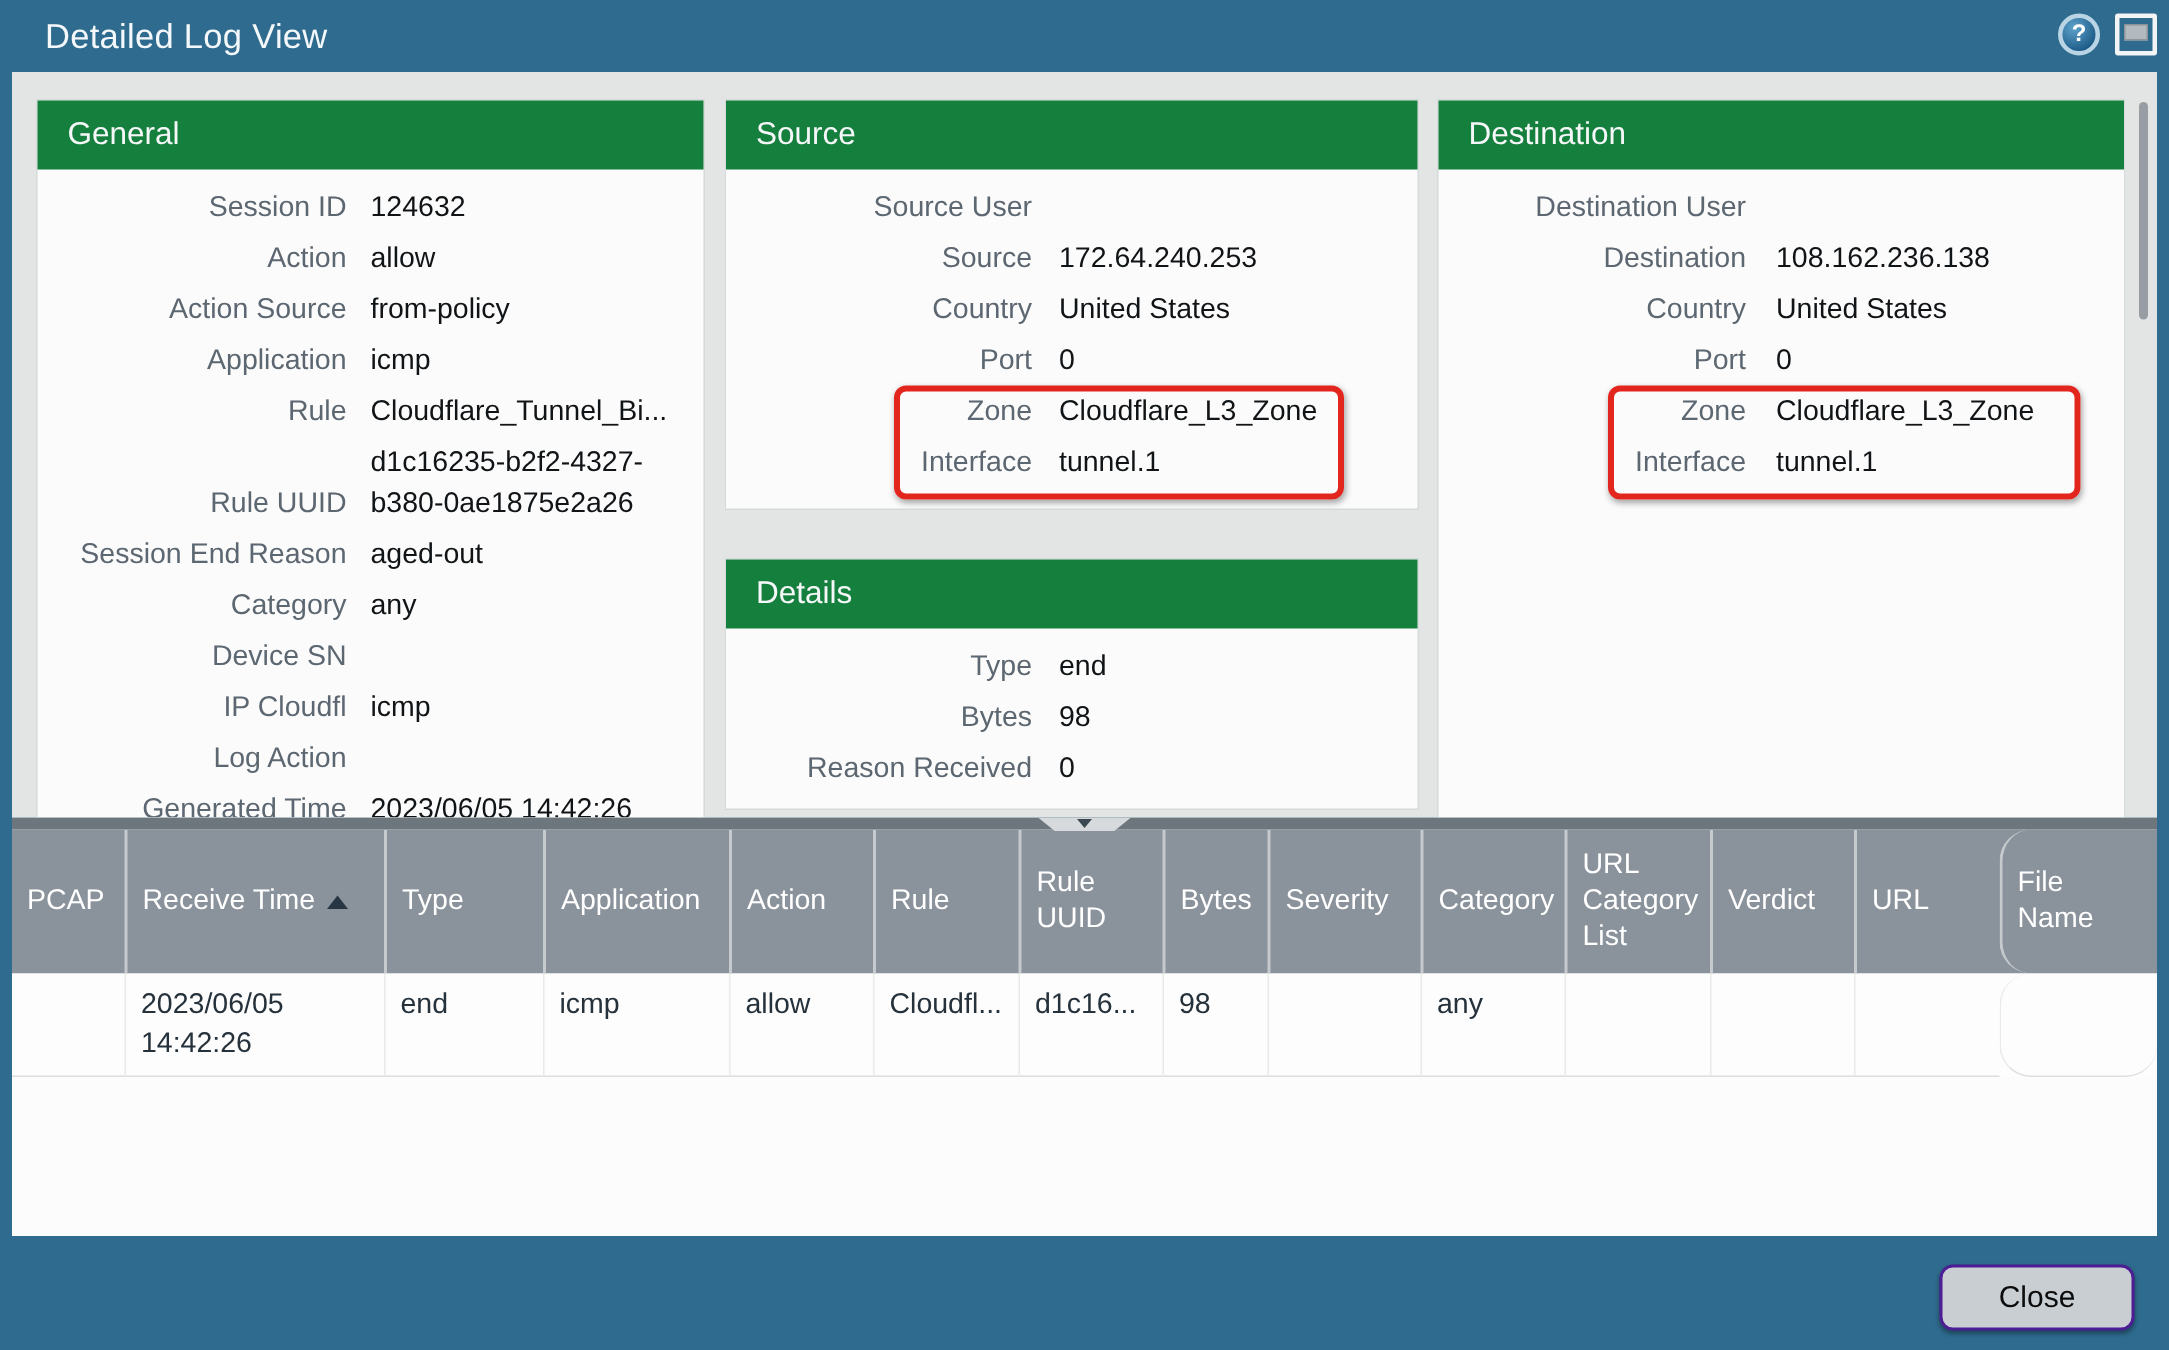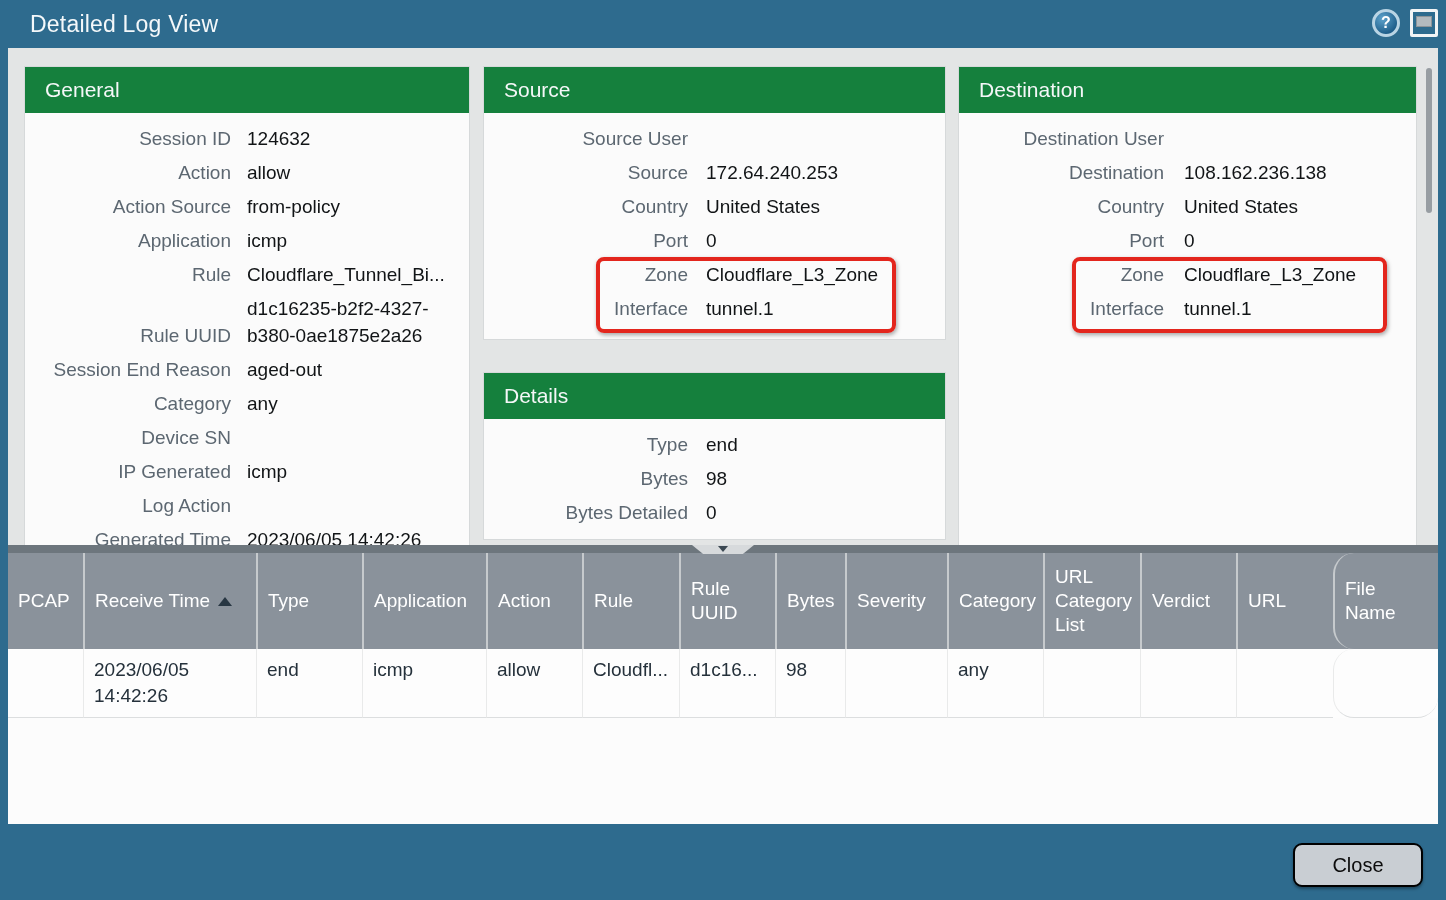--- a/index.html
+++ b/index.html
@@ -123,21 +123,21 @@
   .c6  { width:96px;  } .c7  { width:70px;  } .c8  { width:102px; }
   .c9  { width:96px;  } .c10 { width:97px;  } .c11 { width:96px;  }
   .c12 { width:97px;  } .c13 { flex:1 !important;border-radius:21px; }
 
   
   .footer {
     position:absolute; left:0; right:0; bottom:0; height:76px; background:#2e6b8e;
   }
   .close-button {
     position:absolute; right:23px; bottom:13px; width:130px; height:44px;
-    background:#c9ced3; border:2px solid #000000; border-radius:9px;
+    background:#c9ced3; border:2px solid #4c1d95; border-radius:9px;
     font-family:"Liberation Sans","DejaVu Sans",sans-serif;
     font-size:20px; color:#0c0c0c; cursor:pointer;
     box-shadow:0 2px 3px rgba(0,0,0,0.35);
   }
 </style>
 </head>
 <body>
 
 <div class="titlebar">
   <span class="title">Detailed Log View</span>
@@ -184,21 +184,21 @@
         </div>
       <div class="field-row">
           <span class="field-label">Category</span>
           <span class="field-value">any</span>
         </div>
       <div class="field-row">
           <span class="field-label">Device SN</span>
           <span class="field-value"></span>
         </div>
       <div class="field-row">
-          <span class="field-label">IP Generated</span>
+          <span class="field-label">IP Cloudfl</span>
           <span class="field-value">icmp</span>
         </div>
       <div class="field-row">
           <span class="field-label">Log Action</span>
           <span class="field-value"></span>
         </div>
       <div class="field-row">
           <span class="field-label">Generated Time</span>
           <span class="field-value">2023/06/05 14:42:26</span>
         </div>
@@ -241,21 +241,21 @@
     <div class="panel-body">
       <div class="field-row">
           <span class="field-label">Type</span>
           <span class="field-value">end</span>
         </div>
       <div class="field-row">
           <span class="field-label">Bytes</span>
           <span class="field-value">98</span>
         </div>
       <div class="field-row">
-          <span class="field-label">Bytes Detailed</span>
+          <span class="field-label">Reason Received</span>
           <span class="field-value">0</span>
         </div>
     </div>
   </div>
 
   <div class="panel panel-destination">
     <div class="panel-header">Destination</div>
     <div class="panel-body">
       <div class="field-row">
           <span class="field-label">Destination User</span>

